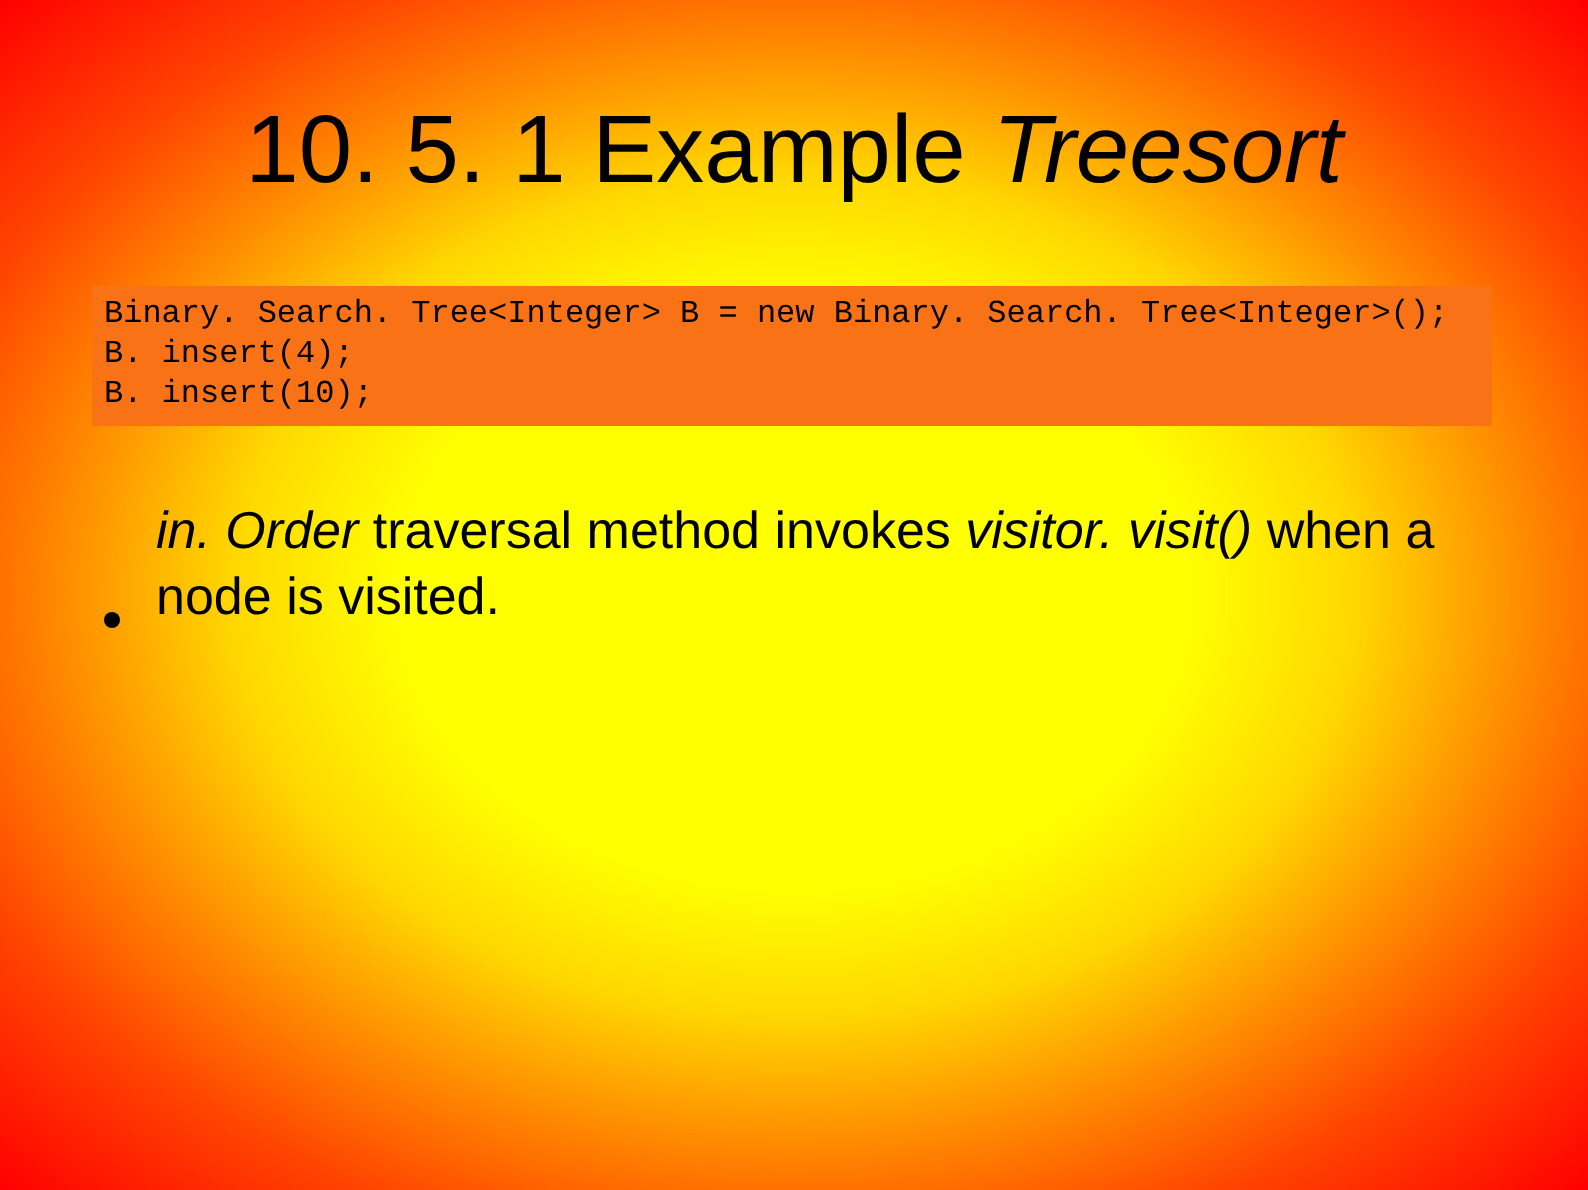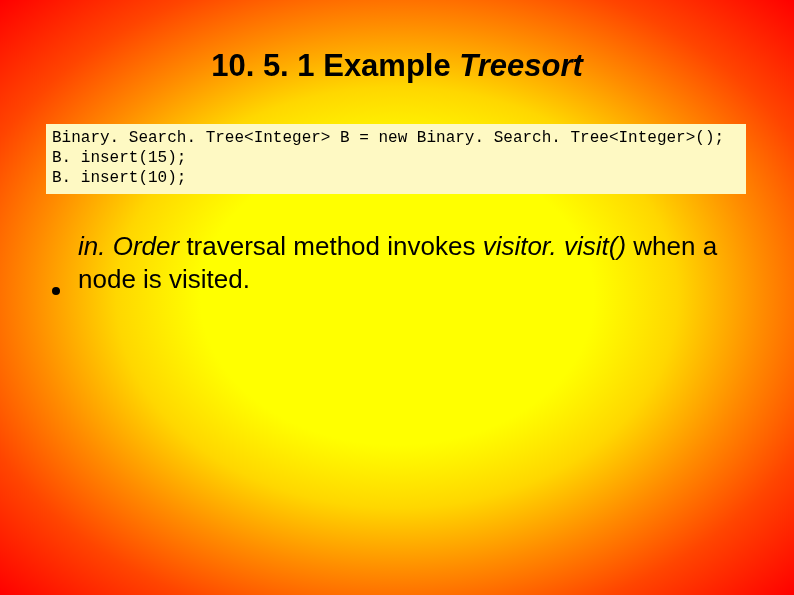--- a/index.html
+++ b/index.html
@@ -15,30 +15,30 @@
     font-family: Arial, Helvetica, sans-serif;
     position: relative;
   }
   .slide {
     width: 100%;
     height: 100%;
     padding: 30px 40px;
   }
   .title {
     text-align: center;
-    font-size: 31px;
-    font-weight: bold;
+    font-size: 48px;
+    font-weight: normal;
     color: #000;
     margin-top: 18px;
     margin-bottom: 40px;
   }
   .title .prefix { font-style: normal; }
   .title .suffix { font-style: italic; }
   .code-block {
-    background: #fef9c3;
+    background: #f97316;
     font-family: "Courier New", monospace;
     font-size: 16px;
     line-height: 1.25;
     color: #000;
     padding: 4px 6px 6px 6px;
     margin: 0 8px 0 6px;
     white-space: pre;
   }
   .bullet-area {
     margin-top: 36px;
@@ -66,21 +66,21 @@
 </style>
 </head>
 <body>
 
 <div class="slide">
 
   <h1 class="title">
     <span class="prefix">10. 5. 1 Example </span><span class="suffix">Treesort</span>
   </h1>
 
-  <div class="code-block"><div>Binary. Search. Tree&lt;Integer&gt; B = new Binary. Search. Tree&lt;Integer&gt;();</div><div>B. insert(15);</div><div>B. insert(10);</div></div>
+  <div class="code-block"><div>Binary. Search. Tree&lt;Integer&gt; B = new Binary. Search. Tree&lt;Integer&gt;();</div><div>B. insert(4);</div><div>B. insert(10);</div></div>
 
   <div class="bullet-area">
     <div class="bullet-row">
       <div class="bullet-dot"></div>
       <div class="bullet-text">
         <span class="ital">in. Order</span><span> traversal method invokes </span><span class="ital">visitor. visit()</span><span> when a node is visited.</span>
       </div>
     </div>
   </div>
 

